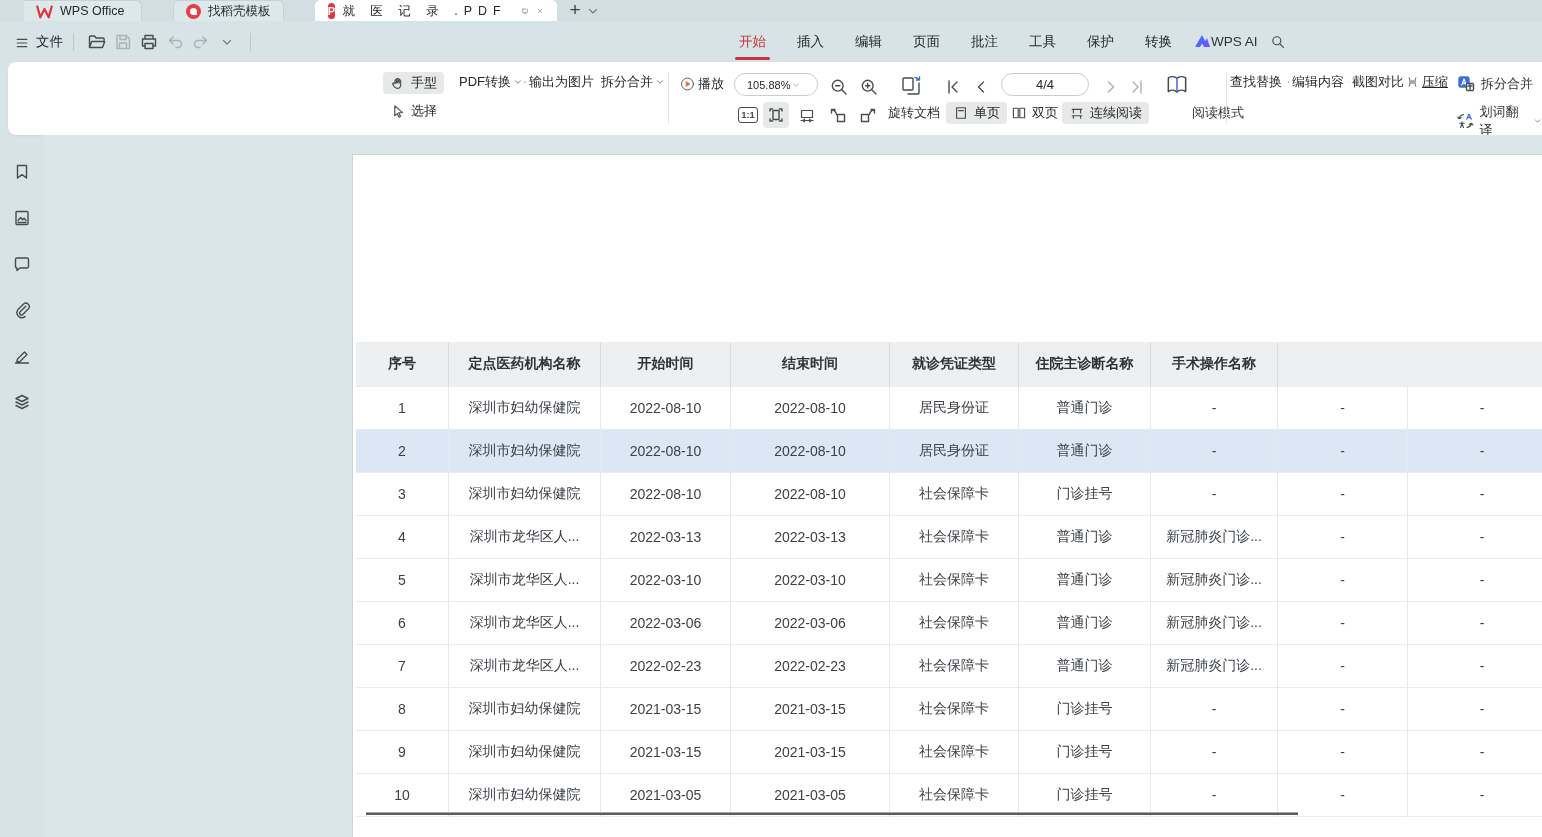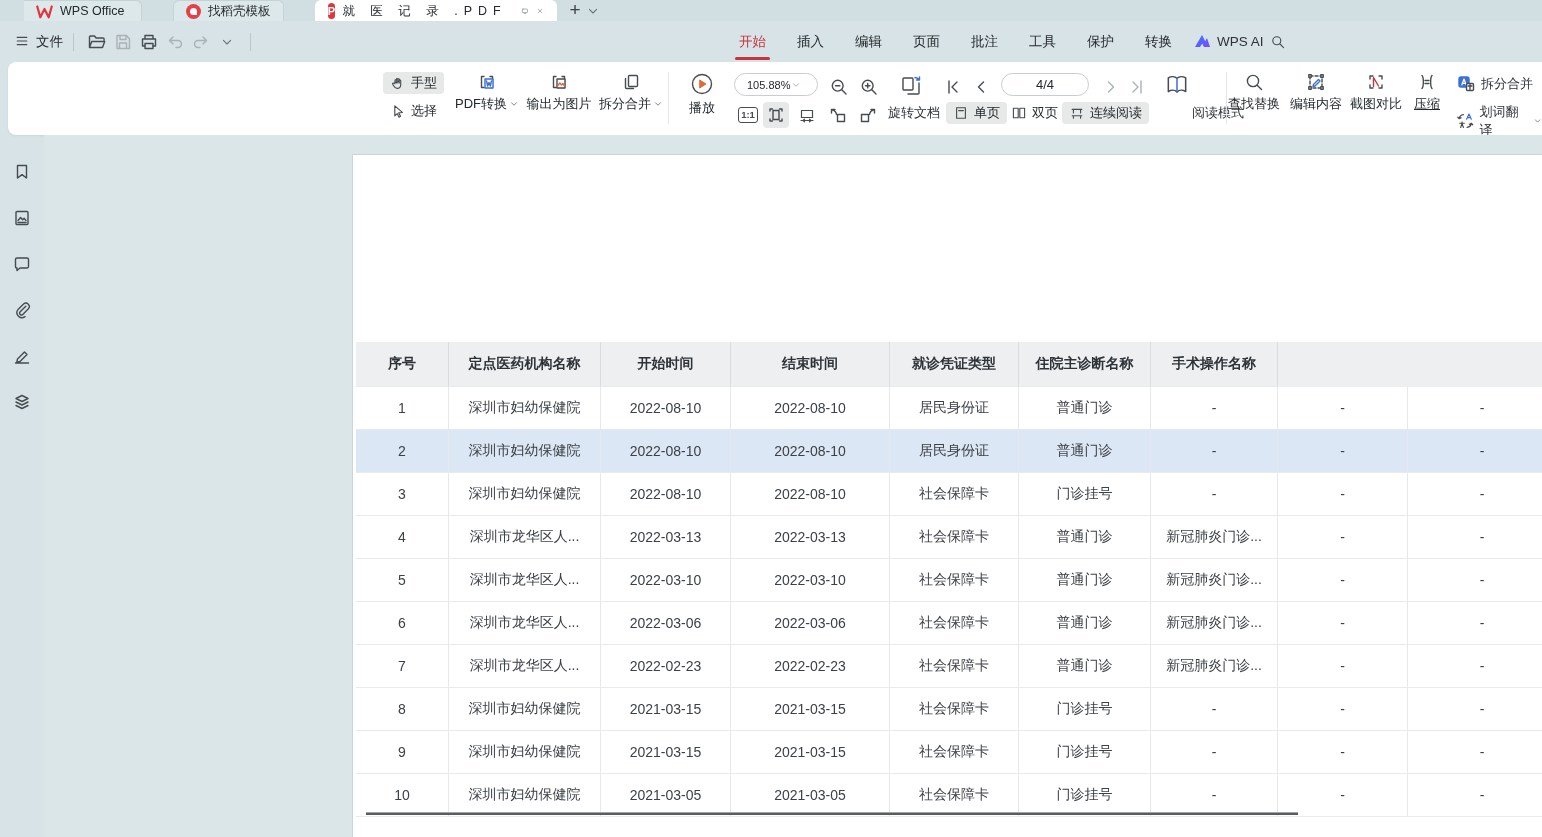--- a/index.html
+++ b/index.html
@@ -24,36 +24,36 @@
   .logo-w { width:17px; height:15px; }
   .docer-dot { width:15px; height:15px; border-radius:50%; background:#e63f47; position:relative; }
   .docer-dot:after { content:""; position:absolute; left:4px; top:4px; width:7px; height:7px; border-radius:50% 50% 0 50%; background:#fff; }
   .pdf-badge { width:16px; height:16px; border-radius:4px; background:#e2343f; color:#fff; font-size:11px; font-weight:bold; display:flex; align-items:center; justify-content:center; }
   .tab-title { letter-spacing:6px; white-space:nowrap; }
   .plus-btn { font-size:19px; color:#3d4447; line-height:1; margin:0 4px 2px 6px; }
   .tabchev { margin-bottom:2px; }
 
   
   .menubar { position:absolute; left:0; top:21px; width:100%; height:41px; display:flex; align-items:center; }
-  .file-btn { display:flex; align-items:flex-start; gap:6px; font-size:13.5px; margin-left:14px; color:#24292c; }
+  .file-btn { display:flex; align-items:flex-end; gap:6px; font-size:13.5px; margin-left:14px; color:#24292c; }
   .vdiv { width:1px; height:18px; background:#bcc7ca; margin:0 10px; }
   .qbtn { width:26px; height:24px; display:flex; align-items:center; justify-content:center; }
   .menus { position:absolute; left:738px; display:flex; gap:29px; font-size:13.5px; color:#24292c; height:41px; align-items:center; }
   .menu-item { position:relative; height:41px; display:flex; align-items:center; padding:0 1px; }
   .menu-item.active { color:#c5353e; }
   .menu-item.active:after { content:""; position:absolute; left:-3px; right:-3px; bottom:2px; height:3px; background:#c5353e; border-radius:2px; }
-  .wpsai { position:absolute; left:1194px; display:flex; align-items:center; gap:6px; font-size:13.5px; }
+  .wpsai { position:absolute; left:1194px; display:flex; align-items:center; font-size:13.5px; }
   .msearch { position:absolute; left:1270px; }
 
   
   .toolbar { position:absolute; left:8px; top:62px; width:1534px; height:73px; background:#fff; border-radius:8px 0 0 8px; box-shadow:0 1px 2px rgba(60,80,90,.08); }
   .tb-abs { position:absolute; display:flex; align-items:center; }
   .pill { border-radius:4px; padding:2px 7px; display:flex; align-items:center; gap:5px; font-size:13px; color:#24292c; }
   .pill.on { background:#e7e8e8; }
-  .tbtn-v { position:absolute; display:flex; flex-direction:column; align-items:center; gap:3px; font-size:13px; color:#24292c; }
+  .tbtn-v { position:absolute; display:flex; flex-direction:row; align-items:center; gap:3px; font-size:13px; color:#24292c; }
   .tbtn-v .lbl { display:flex; align-items:center; gap:2px; white-space:nowrap; }
   .tb-div { position:absolute; top:72px; width:1px; height:52px; background:#e3e6e8; }
   .combo { border:1px solid #c7cdd0; border-radius:13px; height:23px; display:flex; align-items:center; padding:0 8px 0 12px; gap:1px; font-size:11px; color:#24292c; background:#fff; }
   .pagebox { width:88px; height:23px; border:1px solid #c7cdd0; border-radius:13px; text-align:center; font-size:13px; color:#24292c; font-family:inherit; background:#fff; }
   .one2one { border:1.4px solid #464c50; border-radius:3px; font-size:9.5px; font-weight:bold; color:#464c50; padding:2px 2px; line-height:1; }
   .icbtn { width:26px; height:26px; display:flex; align-items:center; justify-content:center; border-radius:4px; }
   .icbtn.on { background:#e7e8e8; }
 
   
   .sidebar { position:absolute; left:0; top:135px; width:44px; bottom:0; display:flex; flex-direction:column; align-items:center; padding-top:24px; gap:20px; }

